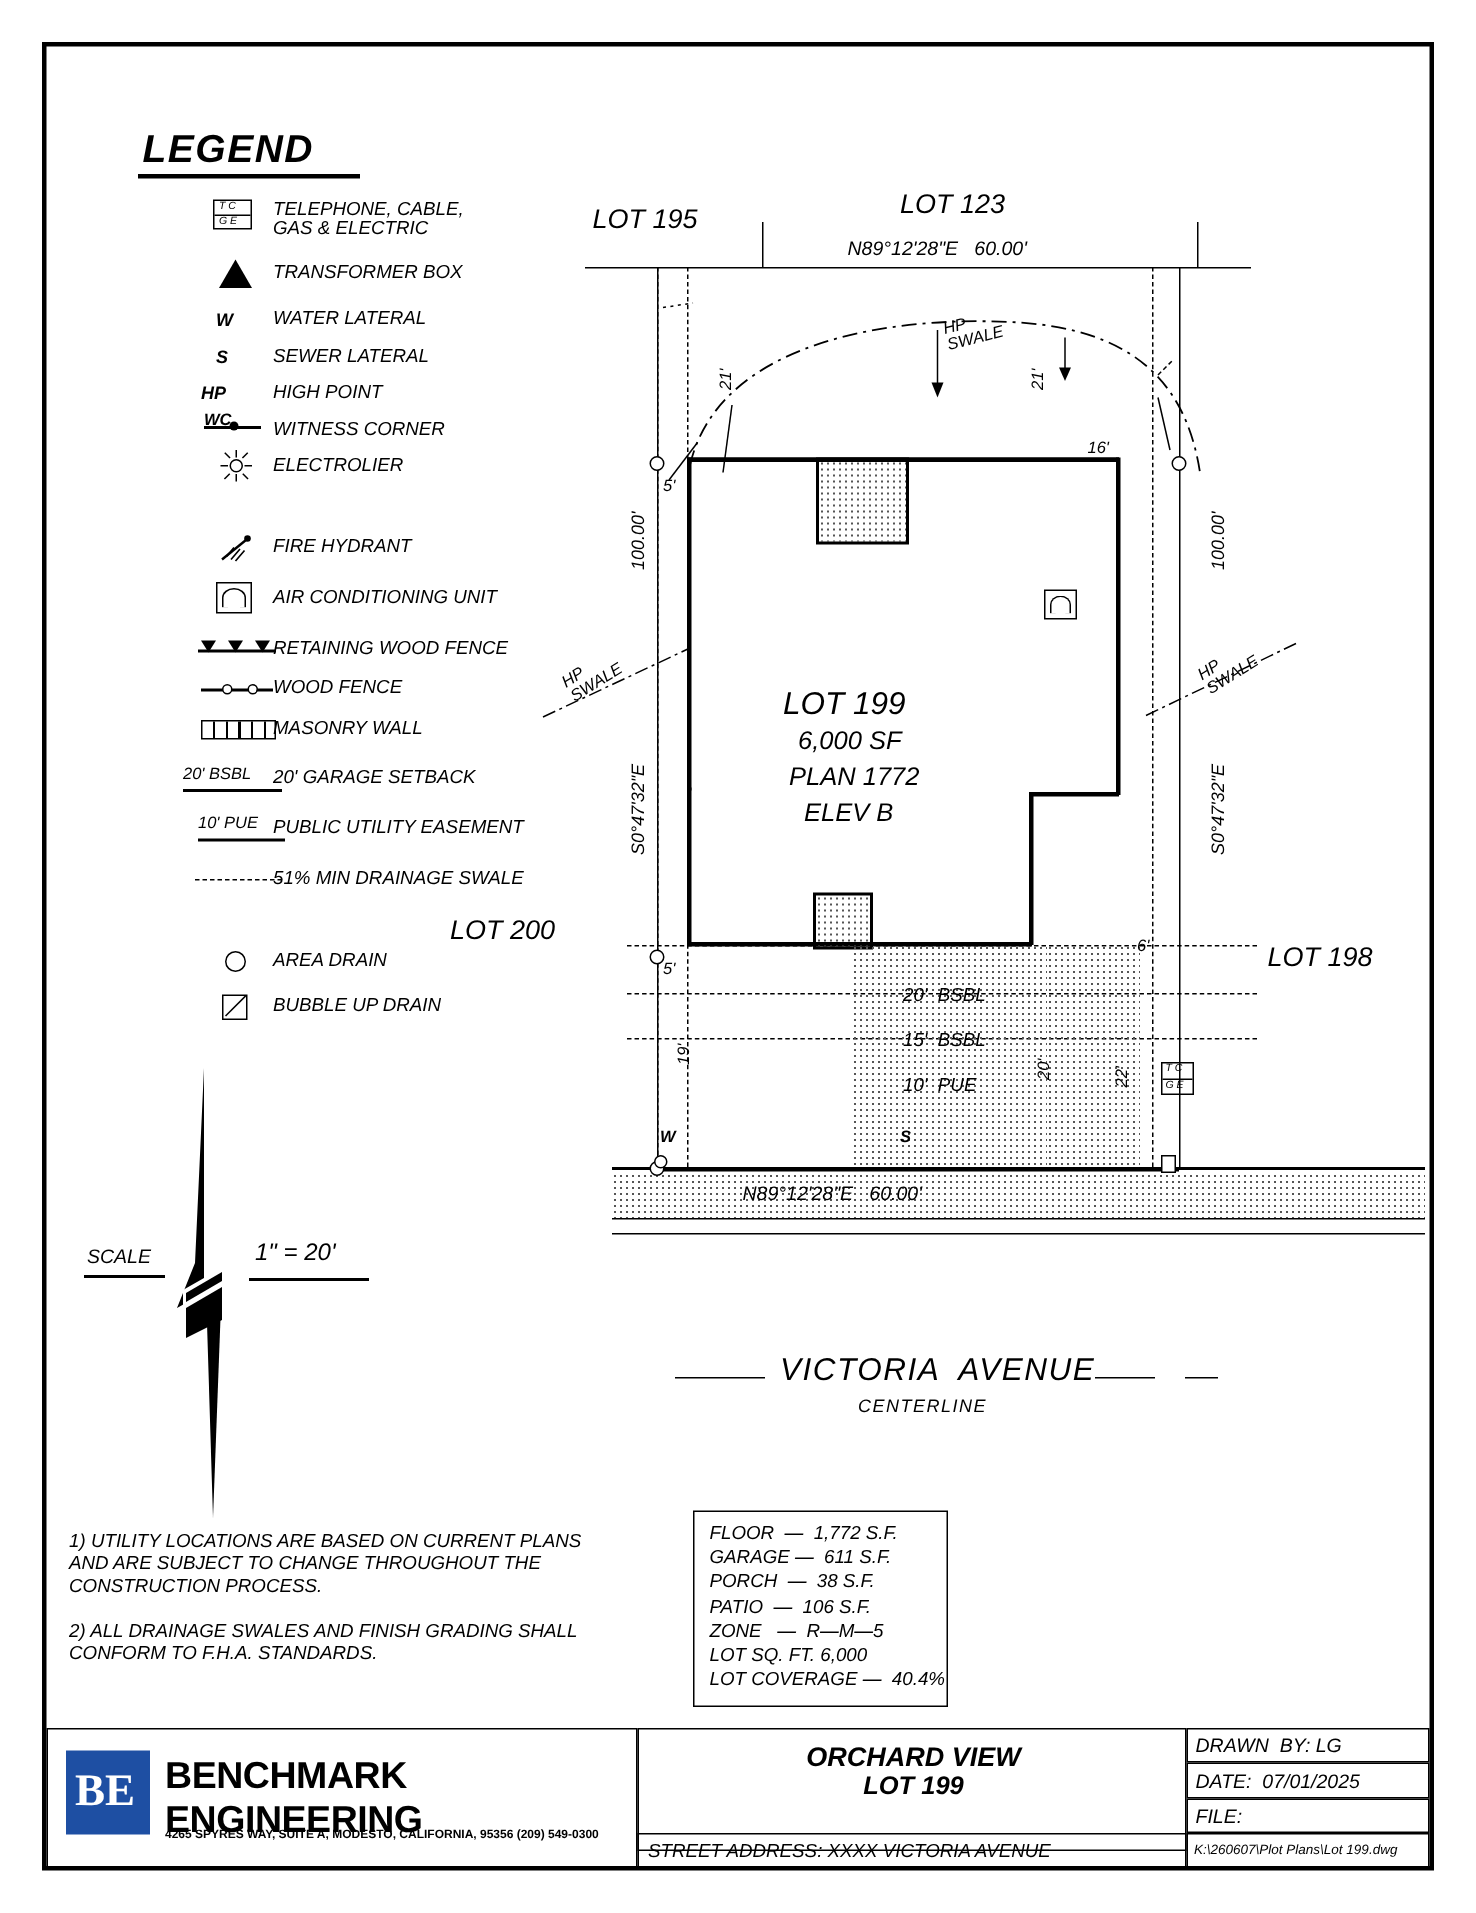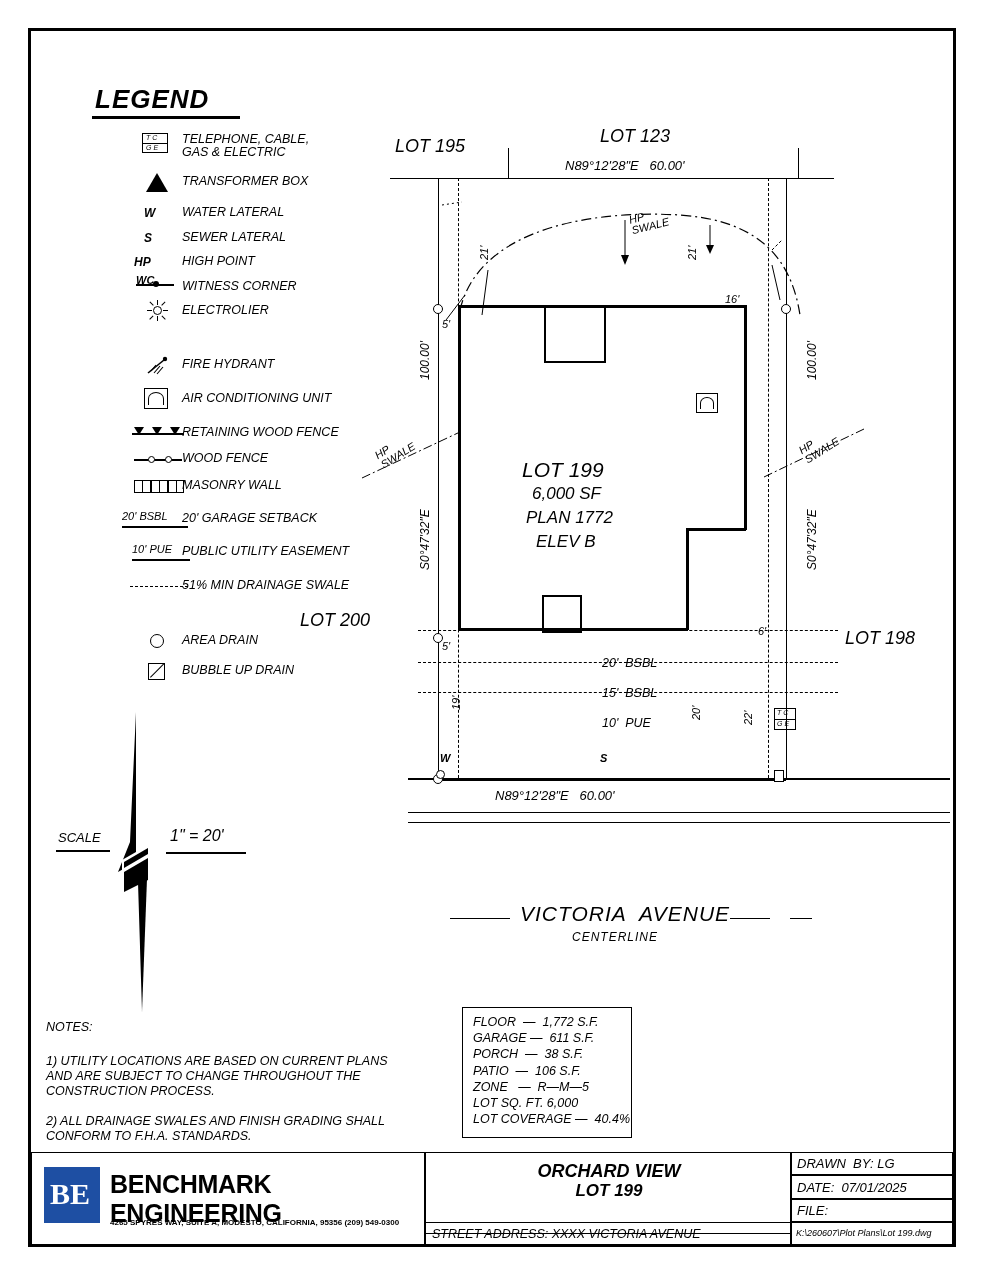--- a/index.html
+++ b/index.html
@@ -270,21 +270,20 @@
       <polygon points="16,150 40,136 40,142 16,156" fill="#000"></polygon>
       <polygon points="16,160 40,146 40,168 16,180" fill="#000"></polygon>
     </svg>
   </div>
   <div id="scale-lbl">SCALE</div>
   <div id="scale-lbl-u"></div>
   <div id="scale-val">1" = 20'</div>
   <div id="scale-val-u"></div>
 
   <div id="notes">
-    <div style="margin-bottom:4px;">NOTES:</div>
     <div>1) UTILITY LOCATIONS ARE BASED ON CURRENT PLANS
 AND ARE SUBJECT TO CHANGE THROUGHOUT THE
 CONSTRUCTION PROCESS.
 
 2) ALL DRAINAGE SWALES AND FINISH GRADING SHALL
 CONFORM TO F.H.A. STANDARDS.</div>
   </div>
 
   <div id="area-table">
     <div>FLOOR  —  1,772 S.F.</div>

